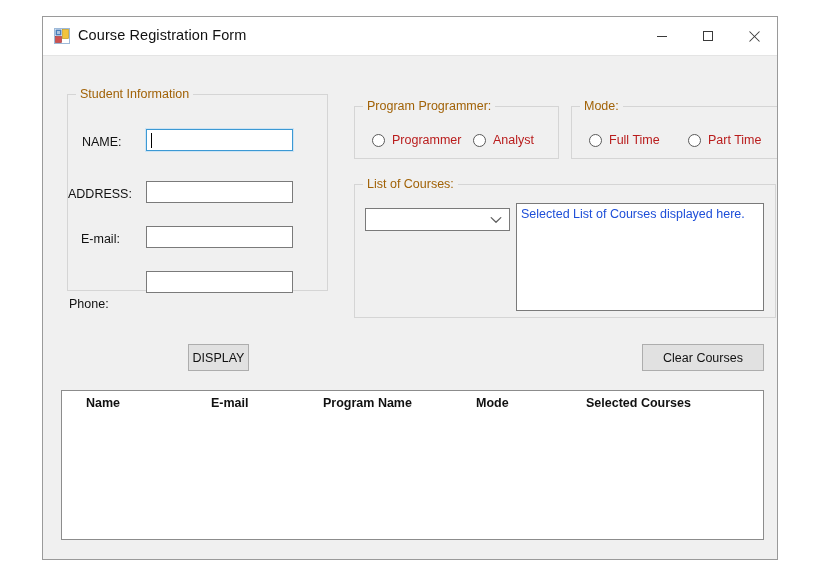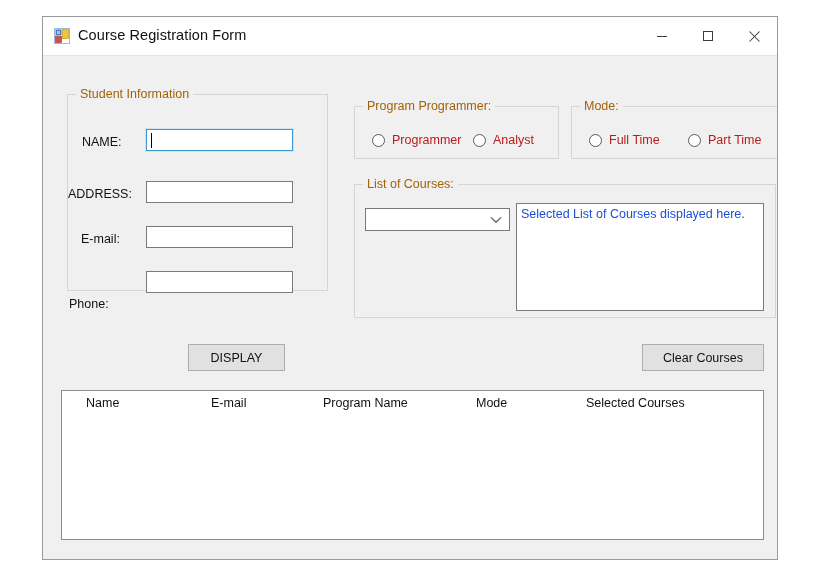--- a/index.html
+++ b/index.html
@@ -333,25 +333,25 @@
           <svg width="12" height="8" viewBox="0 0 12 8">
             <path d="M1.2 1.6 L6 6.2 L10.8 1.6" fill="none" stroke="#606060" stroke-width="1.3" stroke-linecap="round" stroke-linejoin="round"></path>
           </svg>
         </span>
       </div>
 
       <div class="textbox" style="left:473px; top:147px; width:248px; height:108px;">
         <span class="tb-text">Selected List of Courses displayed here.</span>
       </div>
 
-      <div class="button" style="left:145px; top:288px; width:97px; height:27px;">DISPLAY</div>
+      <div class="button" style="left:145px; top:288px; width:61px; height:27px;">DISPLAY</div>
 
       <div class="button" style="left:599px; top:288px; width:122px; height:27px;">Clear Courses</div>
 
-      <div class="grid" style="left:18px; top:334px; width:703px; height:150px;">
+      <div class="grid" style="left:18px; top:334px; width:703px; height:150px;font-weight:bold;">
         <div class="grid-header">
           <span class="grid-col" style="left:24px;">Name</span>
           <span class="grid-col" style="left:149px;">E-mail</span>
           <span class="grid-col" style="left:261px;">Program Name</span>
           <span class="grid-col" style="left:414px;">Mode</span>
           <span class="grid-col" style="left:524px;">Selected Courses</span>
         </div>
       </div>
 
     </div>

